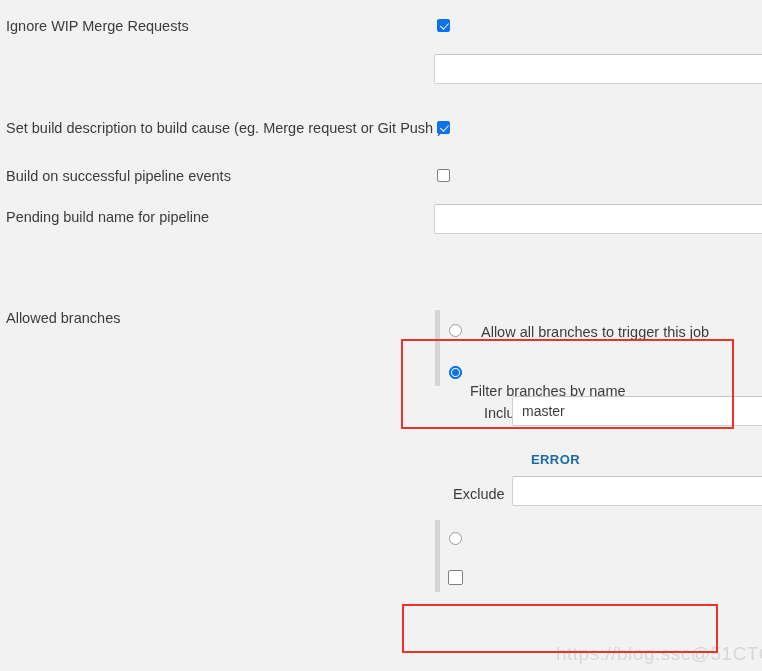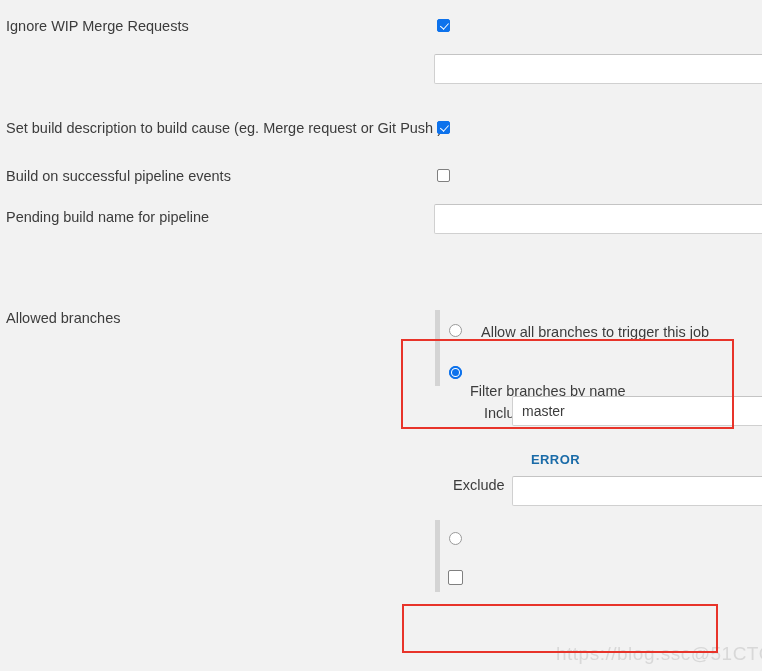--- a/index.html
+++ b/index.html
@@ -202,21 +202,21 @@
     <div class="opt-label" style="left:470px;top:15px;margin-left:11px;">Allow all branches to trigger this job</div>
 
     <div class="radio selected" style="left:449px;top:58px;"></div>
     <div class="opt-label" style="left:470px;top:74px;">Filter branches by name</div>
 
     <div class="opt-label" style="left:453px;top:96px;margin-left:31px;">Include</div>
     <div class="tinput" style="left:512px;top:88px;width:262px;height:30px;" title="">master</div>
 
     <div class="errlink" style="left:511px;top:144px;margin-left:20px;">ERROR</div>
 
-    <div class="opt-label" style="left:453px;top:168px;">Exclude</div>
+    <div class="opt-label" style="left:453px;top:177px;">Exclude</div>
     <div class="tinput" style="left:512px;top:168px;width:262px;height:30px;" title=""></div>
 
     <div class="rail" style="left:435px;top:212px;height:72px;"></div>
 
     <div class="radio" style="left:449px;top:224px;"></div>
 
     <div class="cb" style="left:448px;top:262px;width:15px;height:15px;"></div>
   </div>
 
 

